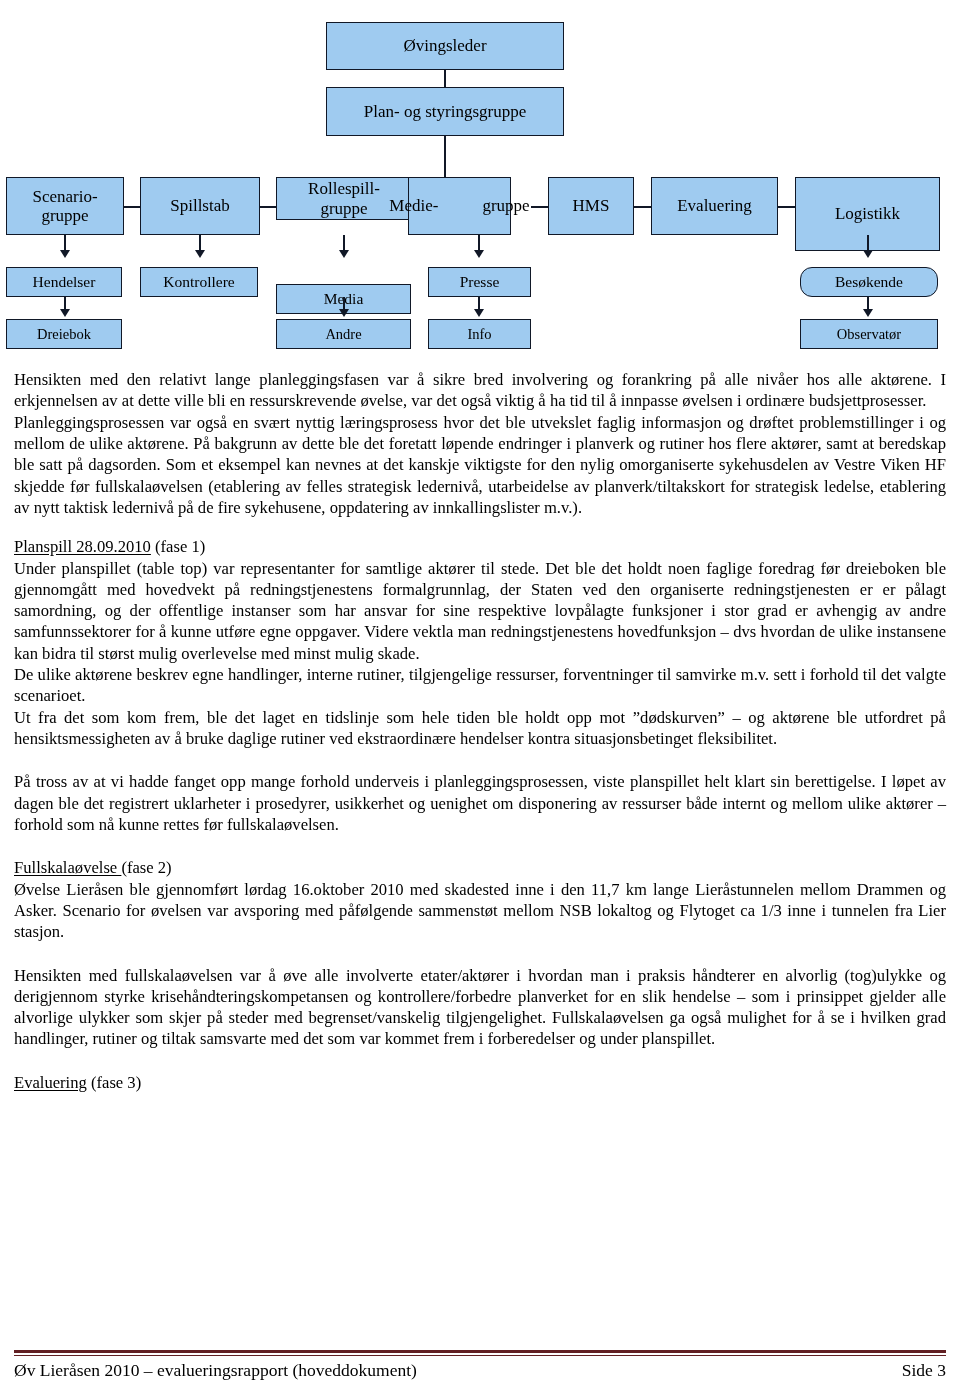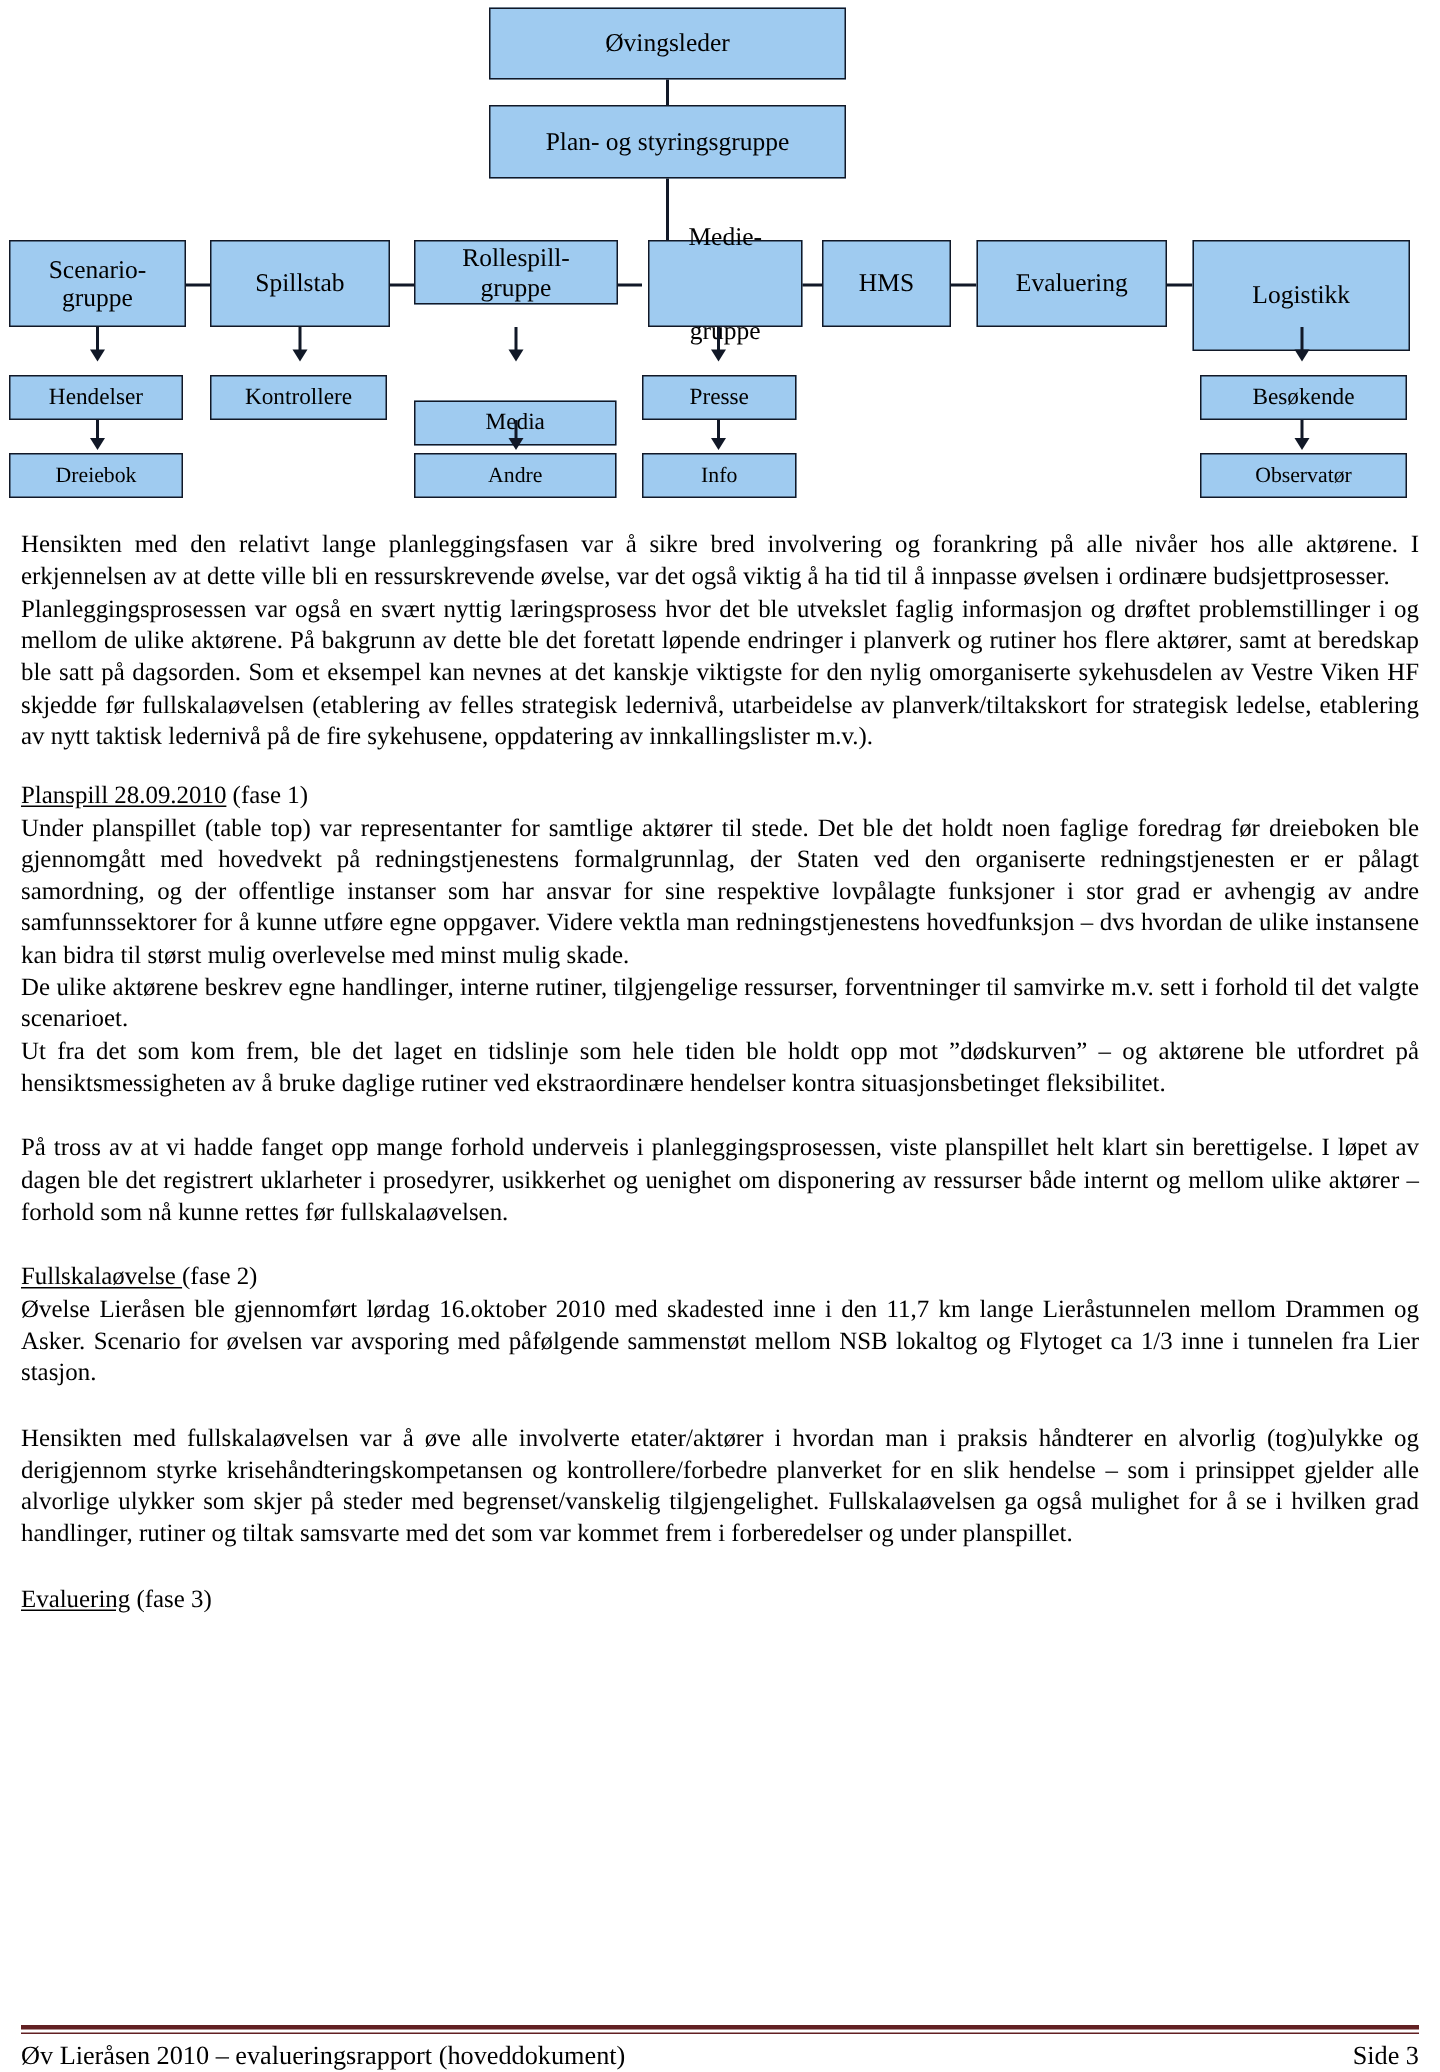--- a/index.html
+++ b/index.html
@@ -15,20 +15,21 @@
     font-family: "Liberation Serif", "DejaVu Serif", serif;
     color: #000000;
     overflow: hidden;
   }
 
   
   #org-chart {
     position: relative;
     width: 960px;
     height: 352px;
+    margin-top: 17px;
   }
   .node {
     position: absolute;
     box-sizing: border-box;
     background: #9FCBF0;
     border: 1.6px solid #111827;
     display: flex;
     align-items: center;
     justify-content: center;
     text-align: center;
@@ -147,21 +148,21 @@
 
   <div class="node" style="left:140px; top:160px; width:120px; height:58px;">
     <span>Spillstab</span>
   </div>
 
   <div class="node" style="left:276px; top:160px; width:136px; height:43px; flex-direction:column;">
     <span>Rollespill-</span>
     <span>gruppe</span>
   </div>
 
-  <div class="node" style="left:432px; top:160px; width:103px; height:58px; flex-direction:column;gap:44px;">
+  <div class="node" style="left:408px; top:160px; width:103px; height:58px; flex-direction:row;gap:44px;">
     <span>Medie-</span>
     <span>gruppe</span>
   </div>
 
   <div class="node" style="left:548px; top:160px; width:86px; height:58px;">
     <span>HMS</span>
   </div>
 
   <div class="node" style="left:651px; top:160px; width:127px; height:58px;">
     <span>Evaluering</span>
@@ -191,21 +192,21 @@
   </div>
   <div class="node small" style="left:140px; top:250px; width:118px; height:30px;">
     <span>Kontrollere</span>
   </div>
   <div class="node small" style="left:276px; top:267px; width:135px; height:30px;">
     <span>Media</span>
   </div>
   <div class="node small" style="left:428px; top:250px; width:103px; height:30px;">
     <span>Presse</span>
   </div>
-  <div class="node small" style="left:800px; top:250px; width:138px; height:30px;">
+  <div class="node small" style="left:800px; top:250px; width:138px; height:30px;border-radius:12px;">
     <span>Besøkende</span>
   </div>
 
   <div class="arrow-stem" style="left:63.8px; top:280px; height:14px;"></div>
   <div class="arrow" style="left:60px; top:292px;"></div>
 
   <div class="arrow-stem" style="left:342.8px; top:280px; height:14px;"></div>
   <div class="arrow" style="left:339px; top:292px;"></div>
 
   <div class="arrow-stem" style="left:477.8px; top:280px; height:14px;"></div>

